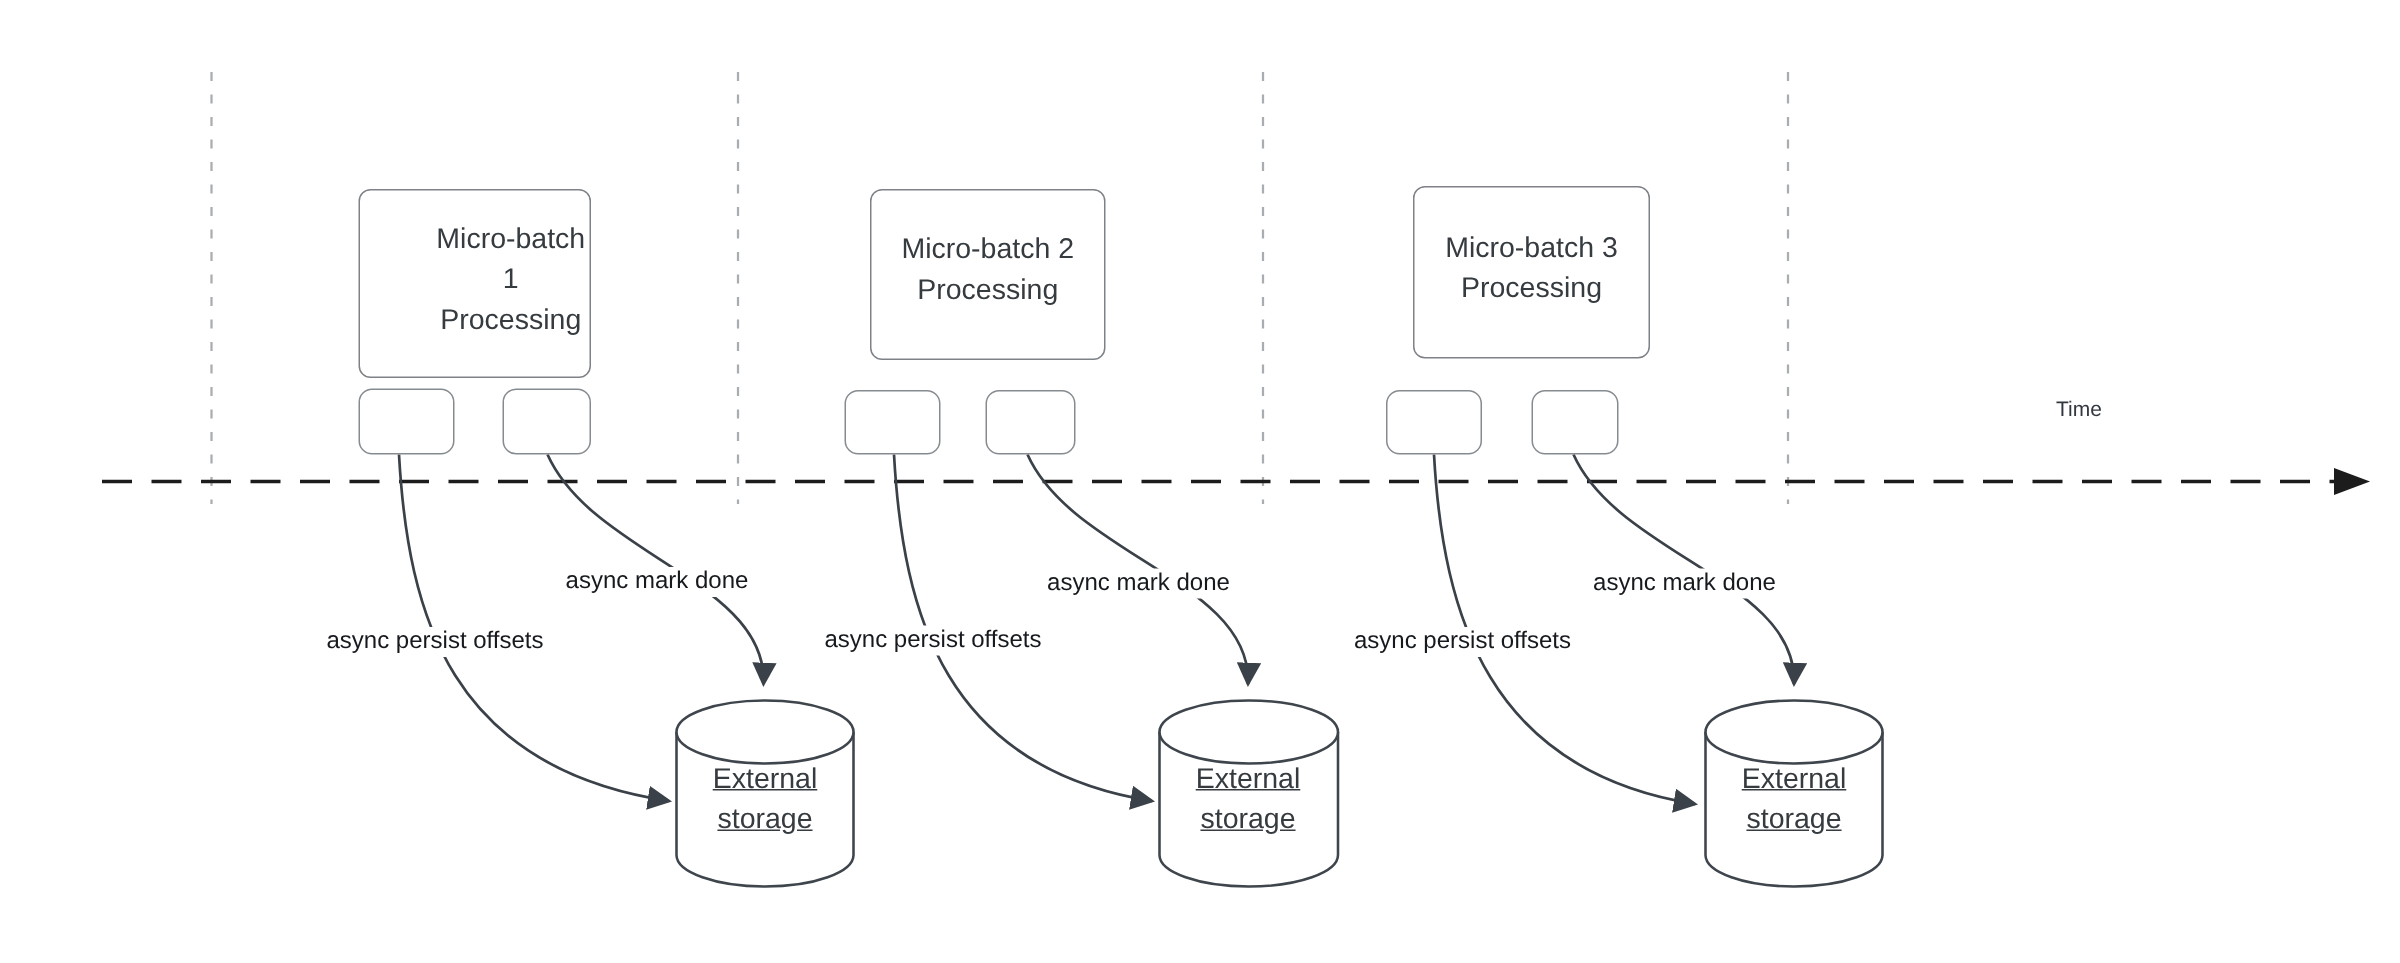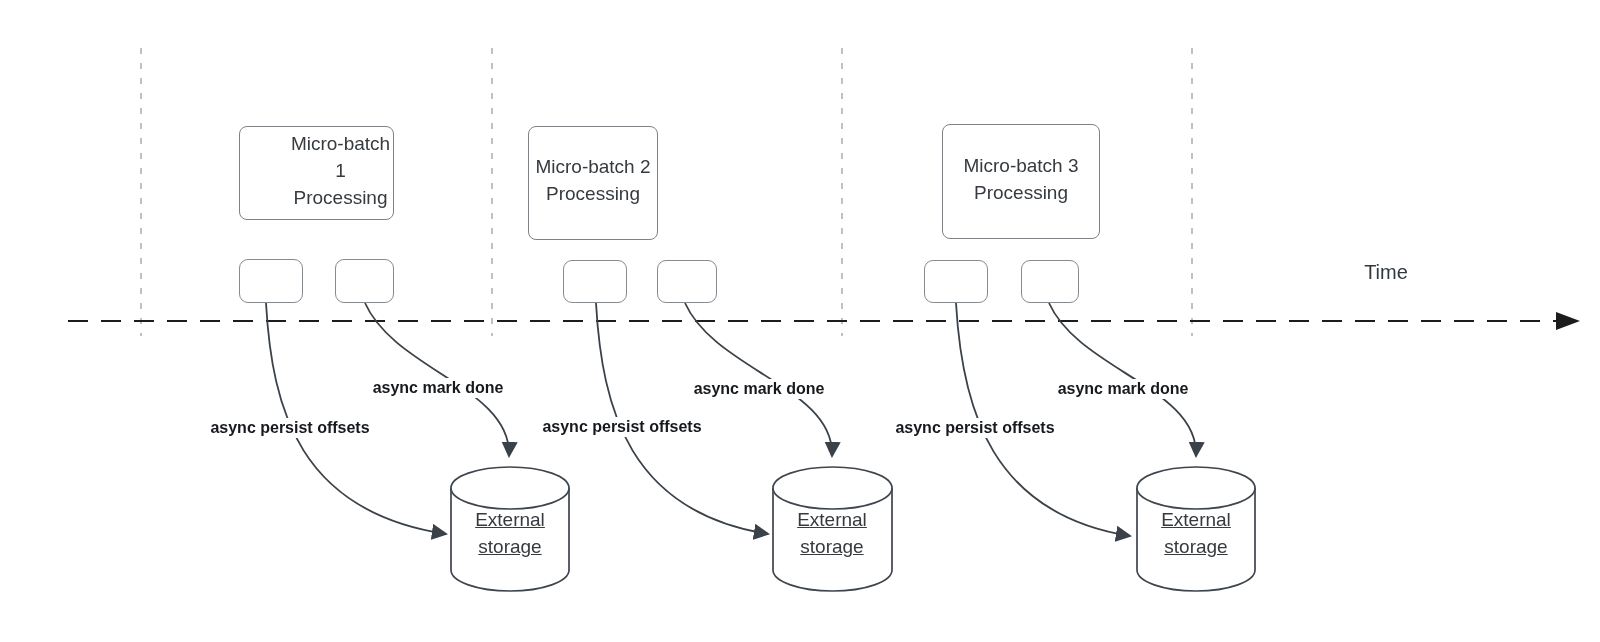--- a/index.html
+++ b/index.html
@@ -42,39 +42,39 @@
     box-sizing: border-box;
     background: #ffffff;
     border: 1.5px solid #868b90;
     border-radius: 9px;
   }
   .flow-label {
     position: absolute;
     transform: translate(-50%, -50%);
     white-space: nowrap;
     font-size: 16px;
-    font-weight: bold;
+    font-weight: normal;
     color: #16191d;
     background: #ffffff;
     padding: 1px 3px;
   }
   .storage-label {
     position: absolute;
     transform: translateX(-50%);
     width: 140px;
     text-align: center;
     font-size: 19px;
     line-height: 27px;
     color: #363b40;
     text-decoration: underline;
   }
   .time-label {
     position: absolute;
     transform: translate(-50%, -50%);
-    font-size: 20px;
+    font-size: 14px;
     color: #32383f;
     white-space: nowrap;
   }
 </style>
 </head>
 <body>
 
 <div class="canvas">
 
   <svg class="underlay" viewBox="0 0 1600 642">
@@ -114,34 +114,34 @@
         <path d="M773,488 V570 A59.5,21 0 0 0 892,570 V488"></path>
         <ellipse cx="832.5" cy="488" rx="59.5" ry="21"></ellipse>
       </g>
       <g>
         <path d="M1137,488 V570 A59,21 0 0 0 1255,570 V488"></path>
         <ellipse cx="1196" cy="488" rx="59" ry="21"></ellipse>
       </g>
     </g>
   </svg>
 
-  <div class="proc-box" style="left:239px; top:126px; width:155px; height:94px;padding-left:48px;">
+  <div class="proc-box" style="left:239px; top:126px; width:155px; height:126px;padding-left:48px;">
     <span>Micro-batch 1</span>
     <span>Processing</span>
   </div>
   <div class="task-box" style="left:239px; top:259px; width:64px; height:44px;"></div>
   <div class="task-box" style="left:335px; top:259px; width:59px; height:44px;"></div>
   <div class="flow-label" style="left:290px; top:428px;">async persist offsets</div>
   <div class="flow-label" style="left:438px; top:388px;">async mark done</div>
   <div class="storage-label" style="left:510px; top:506px;">
     <div>External</div>
     <div>storage</div>
   </div>
 
-  <div class="proc-box" style="left:528px; top:126px; width:130px; height:114px;">
+  <div class="proc-box" style="left:580px; top:126px; width:157px; height:114px;">
     <span>Micro-batch 2</span>
     <span>Processing</span>
   </div>
   <div class="task-box" style="left:563px; top:260px; width:64px; height:43px;"></div>
   <div class="task-box" style="left:657px; top:260px; width:60px; height:43px;"></div>
   <div class="flow-label" style="left:622px; top:427px;">async persist offsets</div>
   <div class="flow-label" style="left:759px; top:389px;">async mark done</div>
   <div class="storage-label" style="left:832px; top:506px;">
     <div>External</div>
     <div>storage</div>

